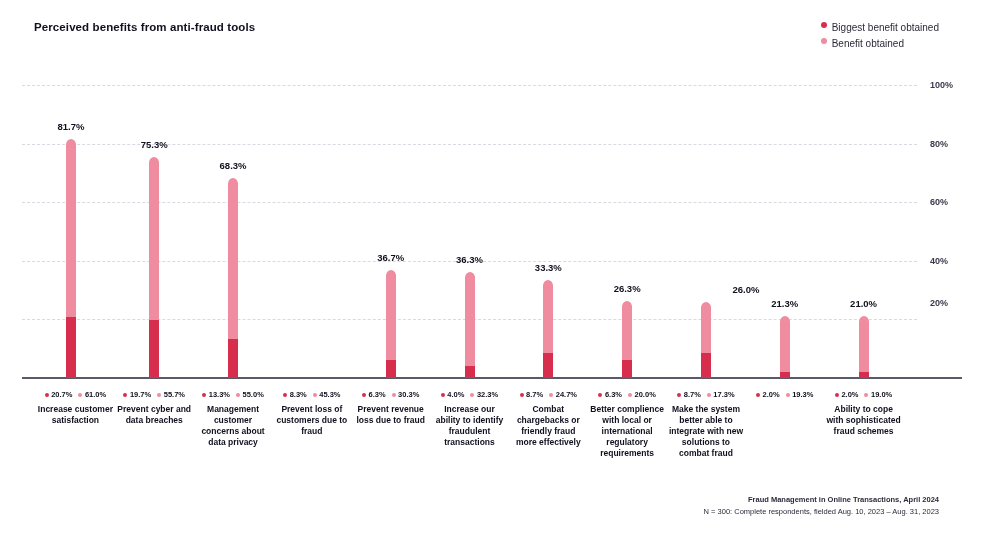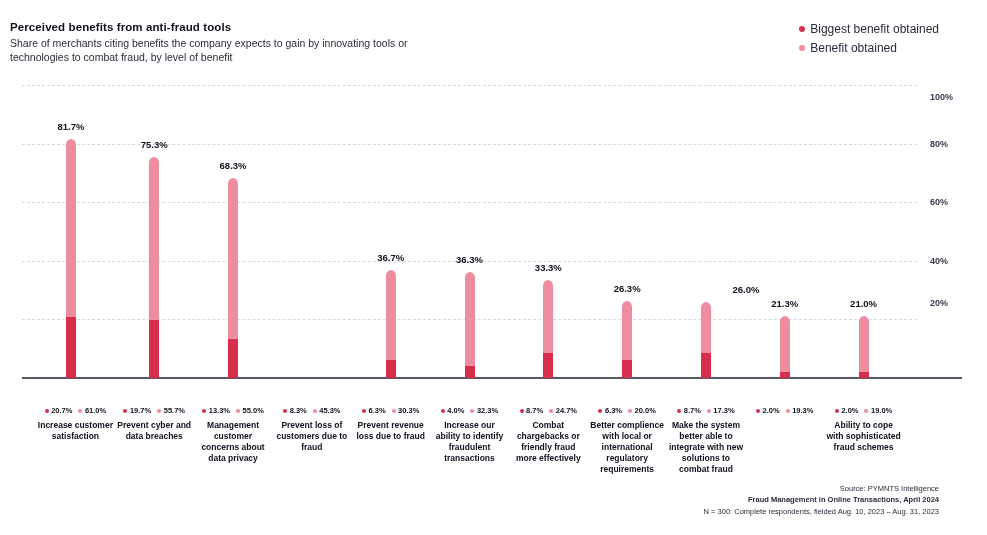--- a/index.html
+++ b/index.html
@@ -12,21 +12,21 @@
     height: 535px;
     font-family: "Liberation Sans", sans-serif;
     color: #1b1b2b;
     overflow: hidden;
     position: relative;
   }
 
   
   #header {
     position: absolute;
-    left: 10px;
+    left: 34px;
     top: 20px;
     width: 560px;
   }
   #chart-title {
     font-size: 11.5px;
     font-weight: bold;
     color: #10101e;
     letter-spacing: 0.1px;
     margin: 0 0 3px 0;
     line-height: 14px;
@@ -42,23 +42,23 @@
 
   
   #legend {
     position: absolute;
     right: 48px;
     top: 22px;
     text-align: left;
   }
   .legend-item {
     display: flex;
-    align-items: center;
+    align-items: flex-start;
     margin-bottom: 5px;
-    font-size: 12px;
+    font-size: 10px;
     color: #2b2b3a;
     white-space: nowrap;
   }
   .legend-dot {
     width: 6px;
     height: 6px;
     border-radius: 50%;
     margin-right: 5px;
     flex: 0 0 auto;
   }
@@ -157,21 +157,20 @@
     top: 0;
     width: 76px;
     text-align: center;
   }
   .cat-values {
     display: flex;
     justify-content: center;
     align-items: center;
     gap: 6px;
     margin-bottom: 5px;
-    margin-top: 16px;
   }
   .cat-val {
     display: flex;
     align-items: center;
     font-size: 7.5px;
     font-weight: bold;
     color: #10101e;
     white-space: nowrap;
   }
   .cat-dot {
@@ -196,21 +195,20 @@
     text-align: right;
   }
   .foot-line { font-size: 7.5px; color: #2b2b3a; line-height: 11.5px; }
   .foot-line.bold { font-weight: bold; }
 </style>
 </head>
 <body>
 
 <div id="header">
   <div id="chart-title">Perceived benefits from anti-fraud tools</div>
-  <div id="chart-subtitle">Share of merchants citing benefits the company expects to gain by innovating tools or technologies to combat fraud, by level of benefit</div>
 </div>
 
 <div id="legend">
     <div class="legend-item">
       <span class="legend-dot" style="background: rgb(216, 46, 78);"></span>
       <span>Biggest benefit obtained</span>
     </div>
     <div class="legend-item">
       <span class="legend-dot" style="background: rgb(239, 140, 160);"></span>
       <span>Benefit obtained</span>
@@ -222,21 +220,21 @@
     <div class="gridline" style="top: 175.8px;"></div>
     <div class="gridline" style="top: 117.2px;"></div>
     <div class="gridline" style="top: 58.6px;"></div>
     <div class="gridline" style="top: 0px;"></div>
   </div>
 <div id="axis-labels">
     <div class="axis-label" style="top: 218px;">20%</div>
     <div class="axis-label" style="top: 175.8px;">40%</div>
     <div class="axis-label" style="top: 117.2px;">60%</div>
     <div class="axis-label" style="top: 58.6px;">80%</div>
-    <div class="axis-label" style="top: 12px;">100%</div>
+    <div class="axis-label" style="top: 0px;">100%</div>
   </div>
 <div id="baseline"></div>
 
 <div id="bars">
     <div class="bar-col" style="left: 11px;">
       <div class="bar-stack" style="height: 239.381px;">
         <div class="seg-top" style="height: 178.73px; background: rgb(239, 140, 160);"></div>
         <div class="seg-bottom" style="height: 60.651px; background: rgb(216, 46, 78);"></div>
       </div>
       <div class="bar-value" style="bottom: 246.381px;">81.7%</div>
@@ -445,16 +443,15 @@
         <span class="cat-val">
           <span class="cat-dot" style="background: rgb(239, 140, 160);"></span>
           <span>19.0%</span>
         </span>
       </div>
       <div class="cat-label">Ability to cope with sophisticated fraud schemes</div>
     </div>
   </div>
 
 <div id="footer">
-  <div class="foot-line">Source: PYMNTS Intelligence</div>
   <div class="foot-line bold">Fraud Management in Online Transactions, April 2024</div>
   <div class="foot-line">N = 300: Complete respondents, fielded Aug. 10, 2023 – Aug. 31, 2023</div>
 </div>
 
 </body></html>

